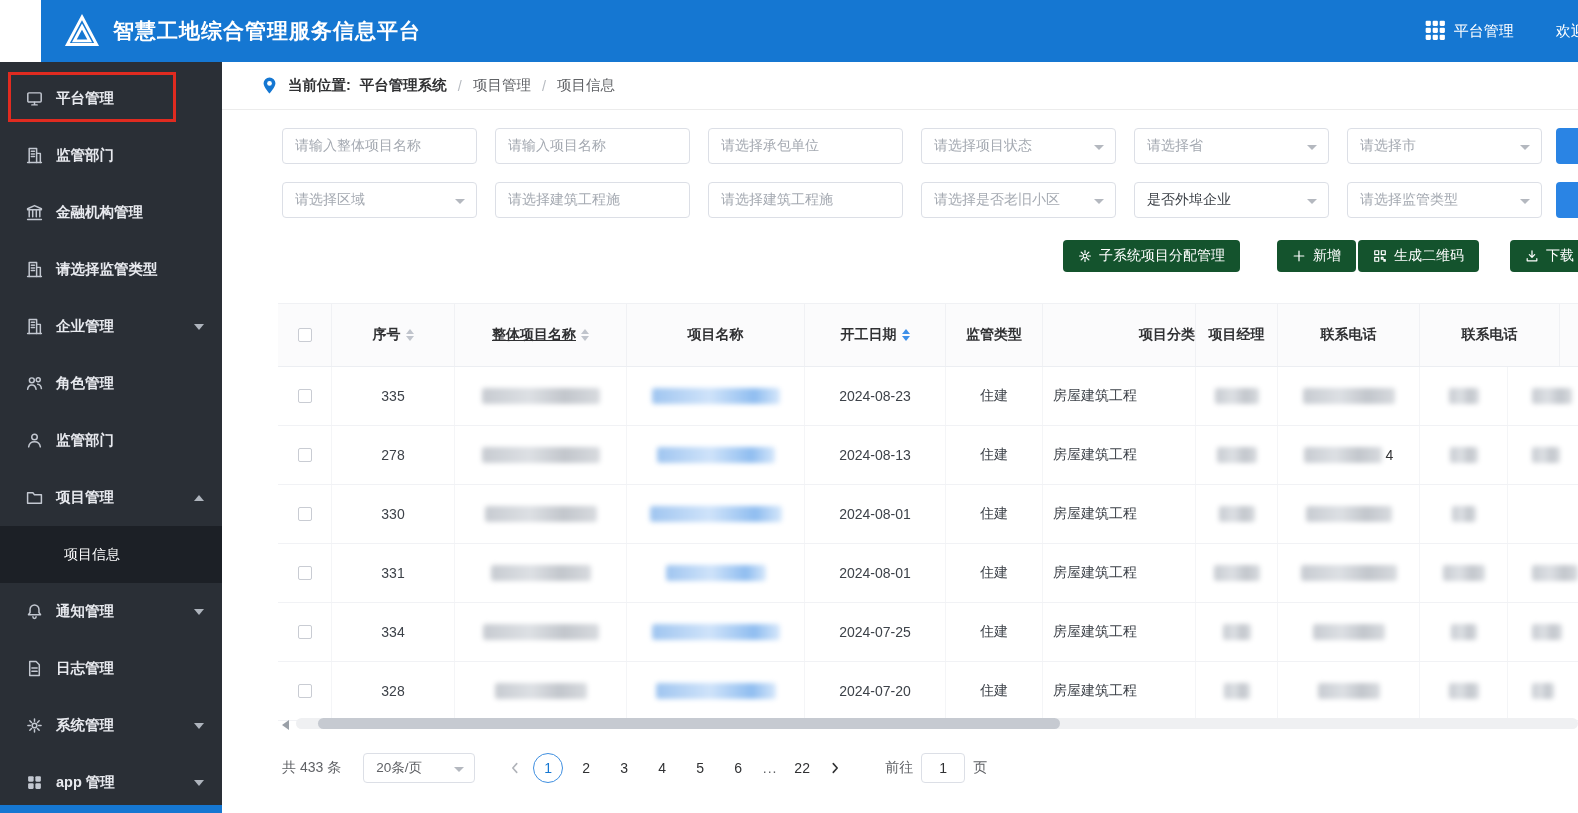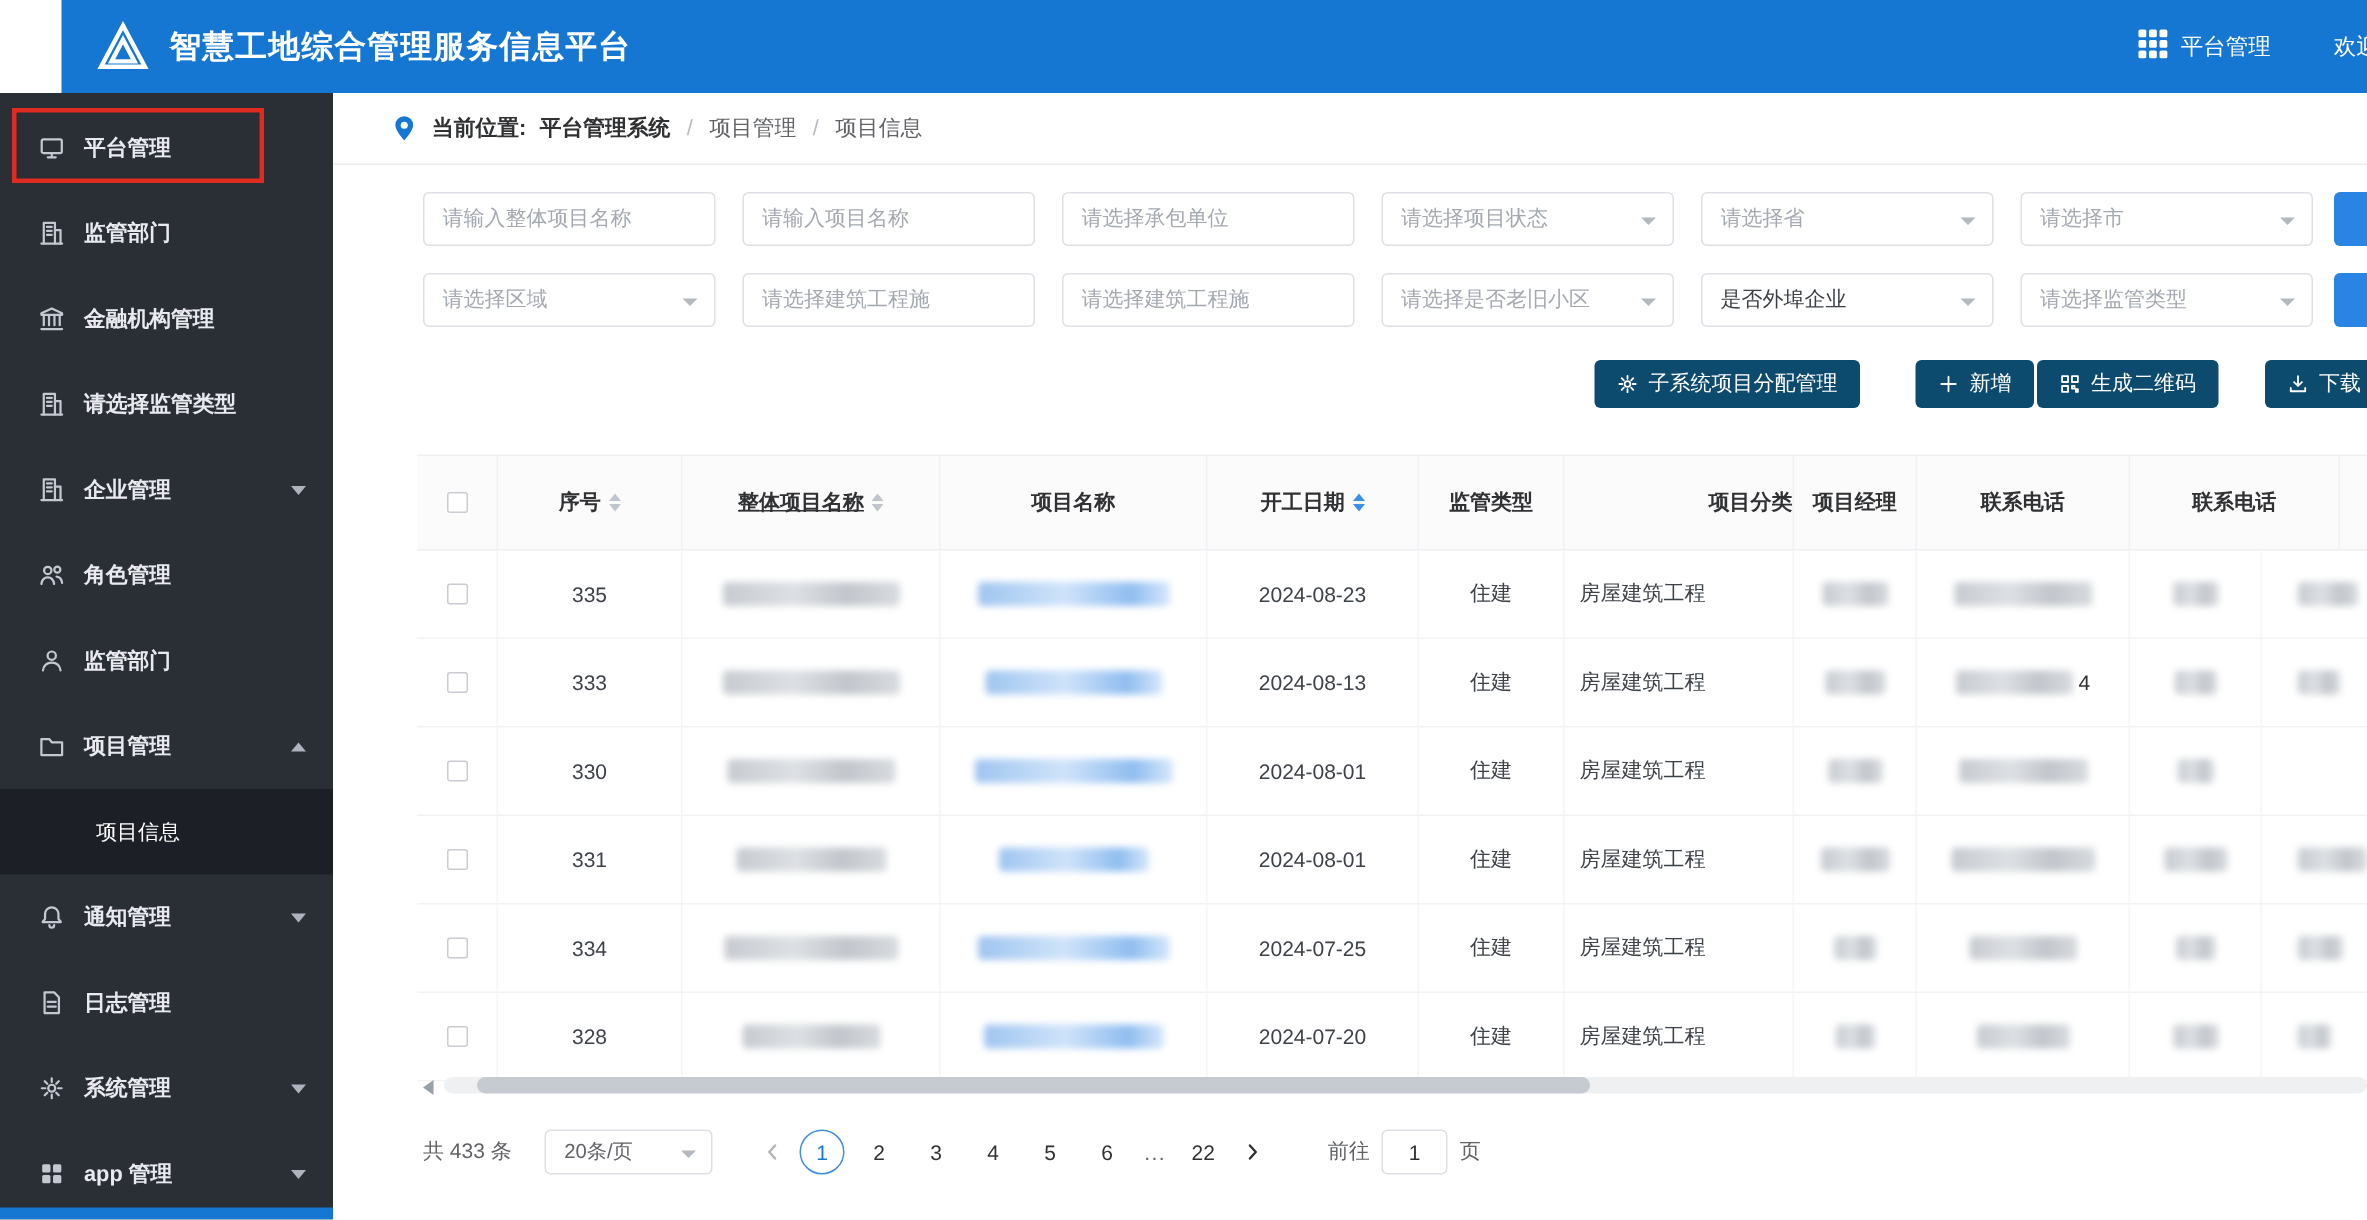--- a/index.html
+++ b/index.html
@@ -48,21 +48,21 @@
   .field { width:195px; height:36px; border:1px solid #dcdfe6; border-radius:4px; background:#fff;
     display:flex; align-items:center; padding:0 12px; position:relative; cursor:pointer; }
   .field .ph { color:#a4a9b1; font-size:14px; white-space:nowrap; overflow:hidden; }
   .field .ph.dark { color:#3a3f45; }
   .field.select::after { content:""; position:absolute; right:11px; top:16px;
     border:5px solid transparent; border-top-color:#b4b8bf; }
   .search-cut { position:absolute; left:1334px; width:46px; height:36px; background:#2a84e4; border-radius:4px; }
   .search-cut.r1 { top:66px; } .search-cut.r2 { top:120px; }
 
   
-  .btn { position:absolute; top:178px; height:32px; background:#0c4a6e; color:#fff; border:none;
+  .btn { position:absolute; top:178px; height:32px; background:#14532d; color:#fff; border:none;
     border-radius:4px; display:inline-flex; align-items:center; gap:7px; padding:0 15px;
     font-size:14px; white-space:nowrap; cursor:pointer; font-family:inherit; }
   .btn svg { width:14px; height:14px; color:#fff; display:block; }
 
   
   .table { position:absolute; left:56px; top:230px; width:1300px; overflow:hidden; font-size:14px; }
   .thead { display:flex; height:64px; background:#fbfbfc; border-top:1px solid #f0f1f4; border-bottom:1px solid #eceef2;margin-top:11px; }
   .th { flex:none; display:flex; align-items:center; justify-content:center; gap:5px;
     font-weight:bold; color:#303133; border-right:1px solid #f0f1f4; height:100%; white-space:nowrap; overflow:hidden; cursor:pointer; }
   .tr { display:flex; height:59px; border-bottom:1px solid #f1f2f5; }
@@ -450,21 +450,21 @@
             <span class="redact" style="width: 30px;"></span>
           </div>
           <div class="td leftpad" style="width: 140px;">
             <span class="redact" style="width: 40px;"></span>
           </div>
         </div>
         <div class="tr">
           <div class="td" style="width: 54px;">
             <span class="checkbox"></span>
           </div>
-          <div class="td" style="width: 123px;">333</div>
+          <div class="td" style="width: 123px;">278</div>
           <div class="td" style="width: 172px;">
             <span class="redact" style="width: 118px;"></span>
           </div>
           <div class="td" style="width: 178px;">
             <span class="redact blue" style="width: 118px;"></span>
           </div>
           <div class="td" style="width: 141px;">2024-08-13</div>
           <div class="td" style="width: 97px;">住建</div>
           <div class="td left" style="width: 153px;">房屋建筑工程</div>
           <div class="td" style="width: 82px;">

